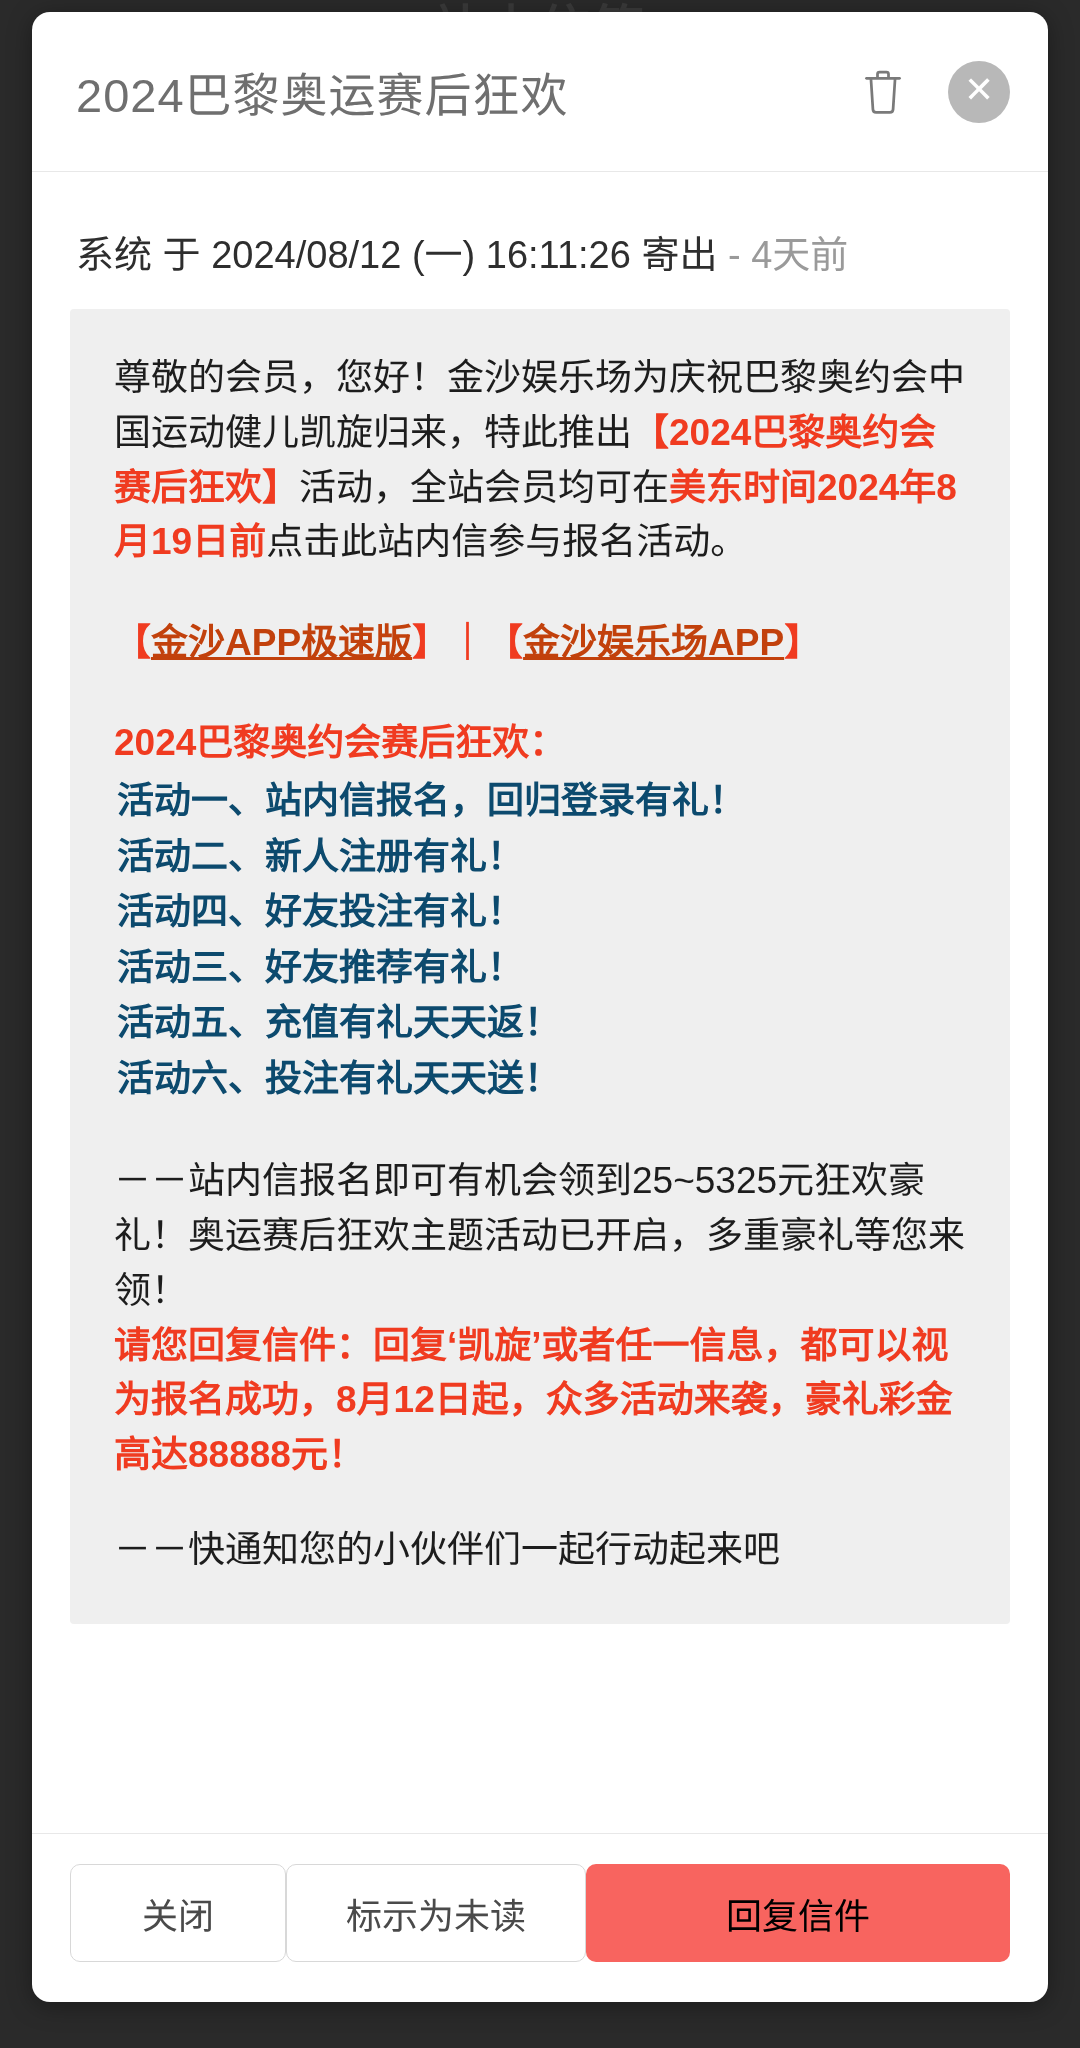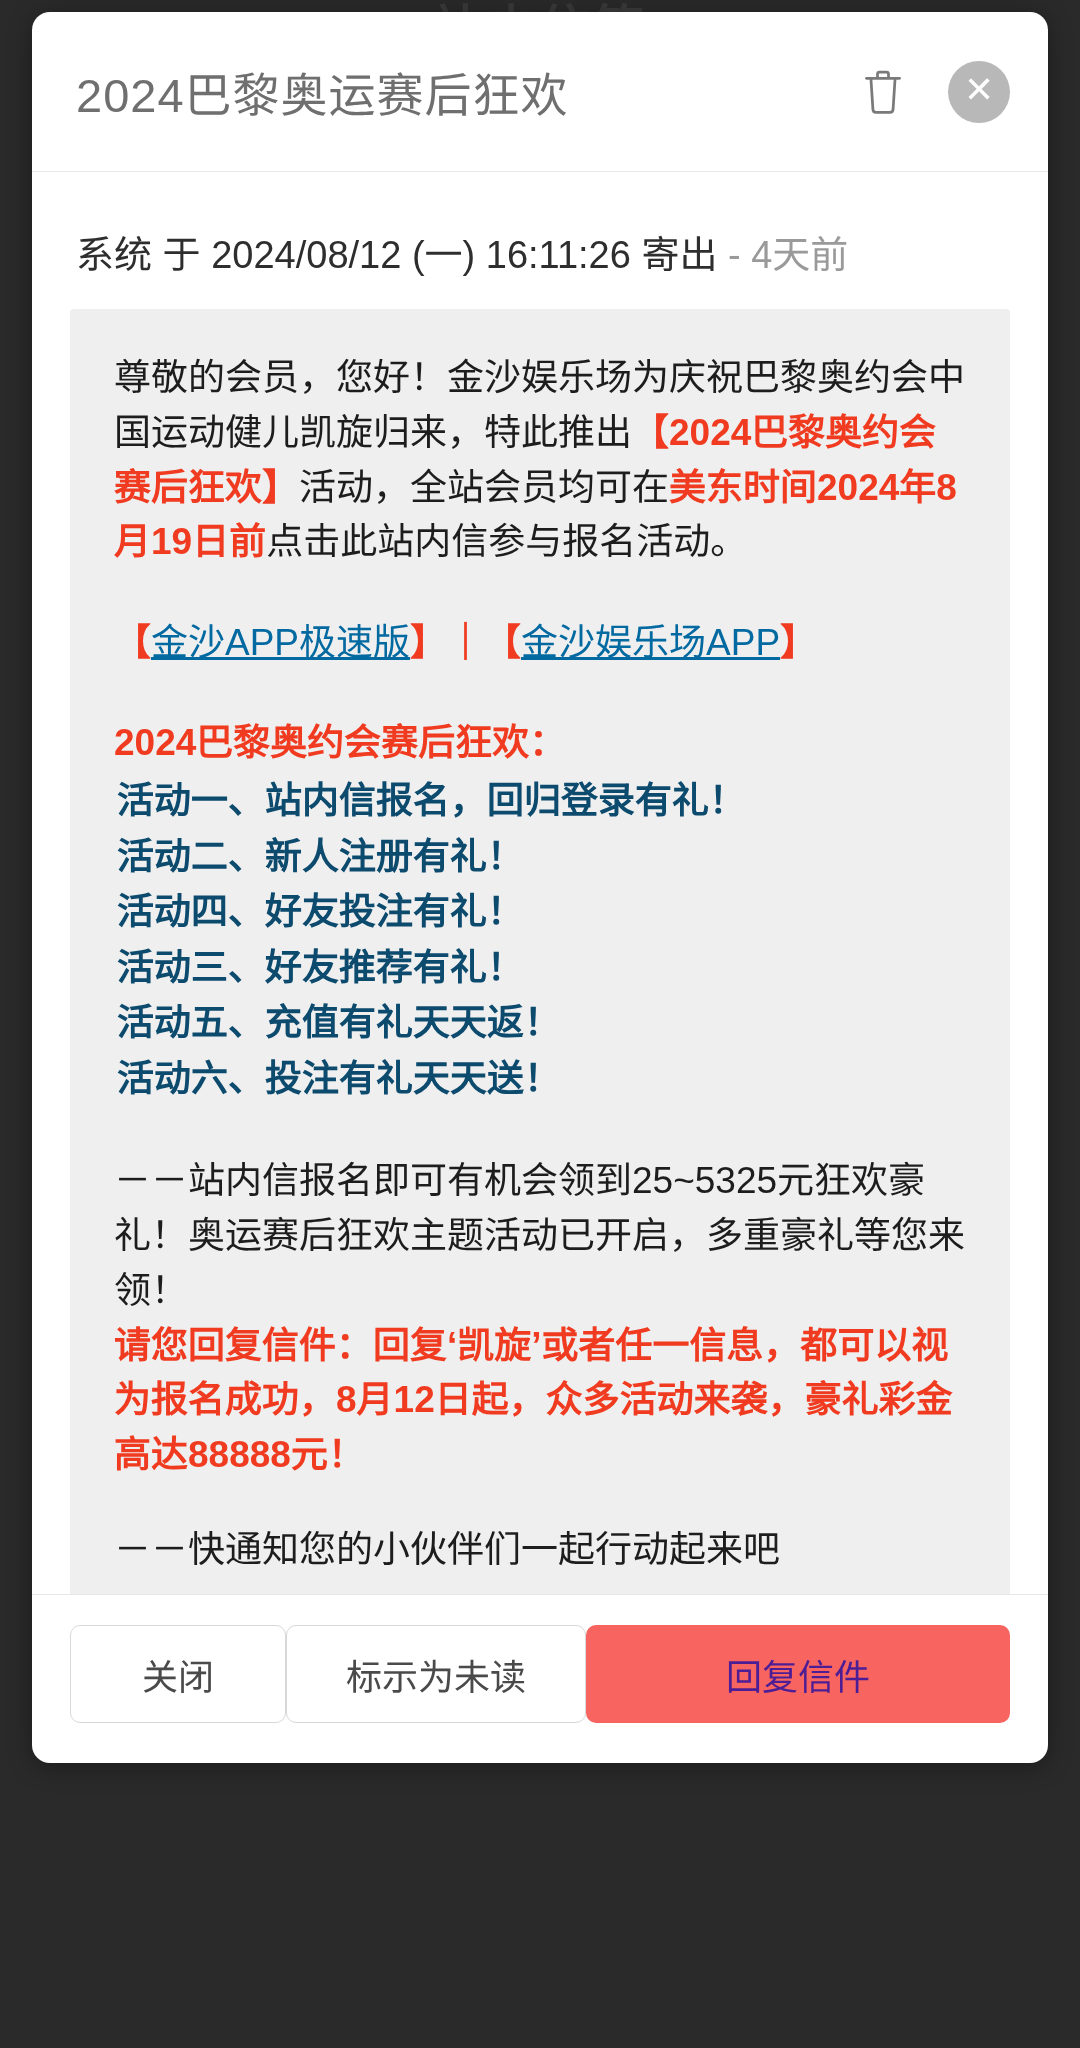--- a/index.html
+++ b/index.html
@@ -30,21 +30,21 @@
     font-size: 50px;
     font-weight: bold;
     color: #3a3a3a;
     letter-spacing: 4px;
   }
   .modal {
     position: absolute;
     left: 32px;
     top: 12px;
     width: 1016px;
-    height: 1751px;
+    height: 1990px;
     background: #ffffff;
     border-radius: 18px;
     display: flex;
     flex-direction: column;
     overflow: hidden;
     box-shadow: 0 4px 24px rgba(0,0,0,0.35);
   }
   
   .modal-header {
     height: 160px;
@@ -118,22 +118,22 @@
   }
   .msg-p {
     font-size: 37px;
     line-height: 1.48;
     color: #1d1d1d;
     margin: 0;
     word-break: break-word;
   }
   .red { color: #f03b20; font-weight: bold; }
   .link-red {
-    color: #0369a1;
-    font-weight: normal;
+    color: #c2410c;
+    font-weight: bold;
     text-decoration: underline;
   }
   .spacer-sm { height: 40px; }
   .spacer-md { height: 46px; }
   .list-line {
     font-size: 37px;
     line-height: 1.42;
     margin: 3px;
     color: #0c4a6e;
     font-weight: bold;
@@ -182,21 +182,21 @@
   .btn-outline {
     background: #ffffff;
     border: 1px solid #d8d8d8;
     color: #4a4a4a;
   }
   .btn-close { flex: 0 0 216px; }
   .btn-unread { flex: 0 0 300px; }
   .btn-reply {
     flex: 1 1 auto;
     background: #f8645f;
-    color: #4c1d95;
+    color: #000000;
     border: none;
   }
 </style>
 </head>
 <body>
 
 <div id="screen">
 
   <div class="bg-page">
     <div class="bg-title">站内信箱</div>

